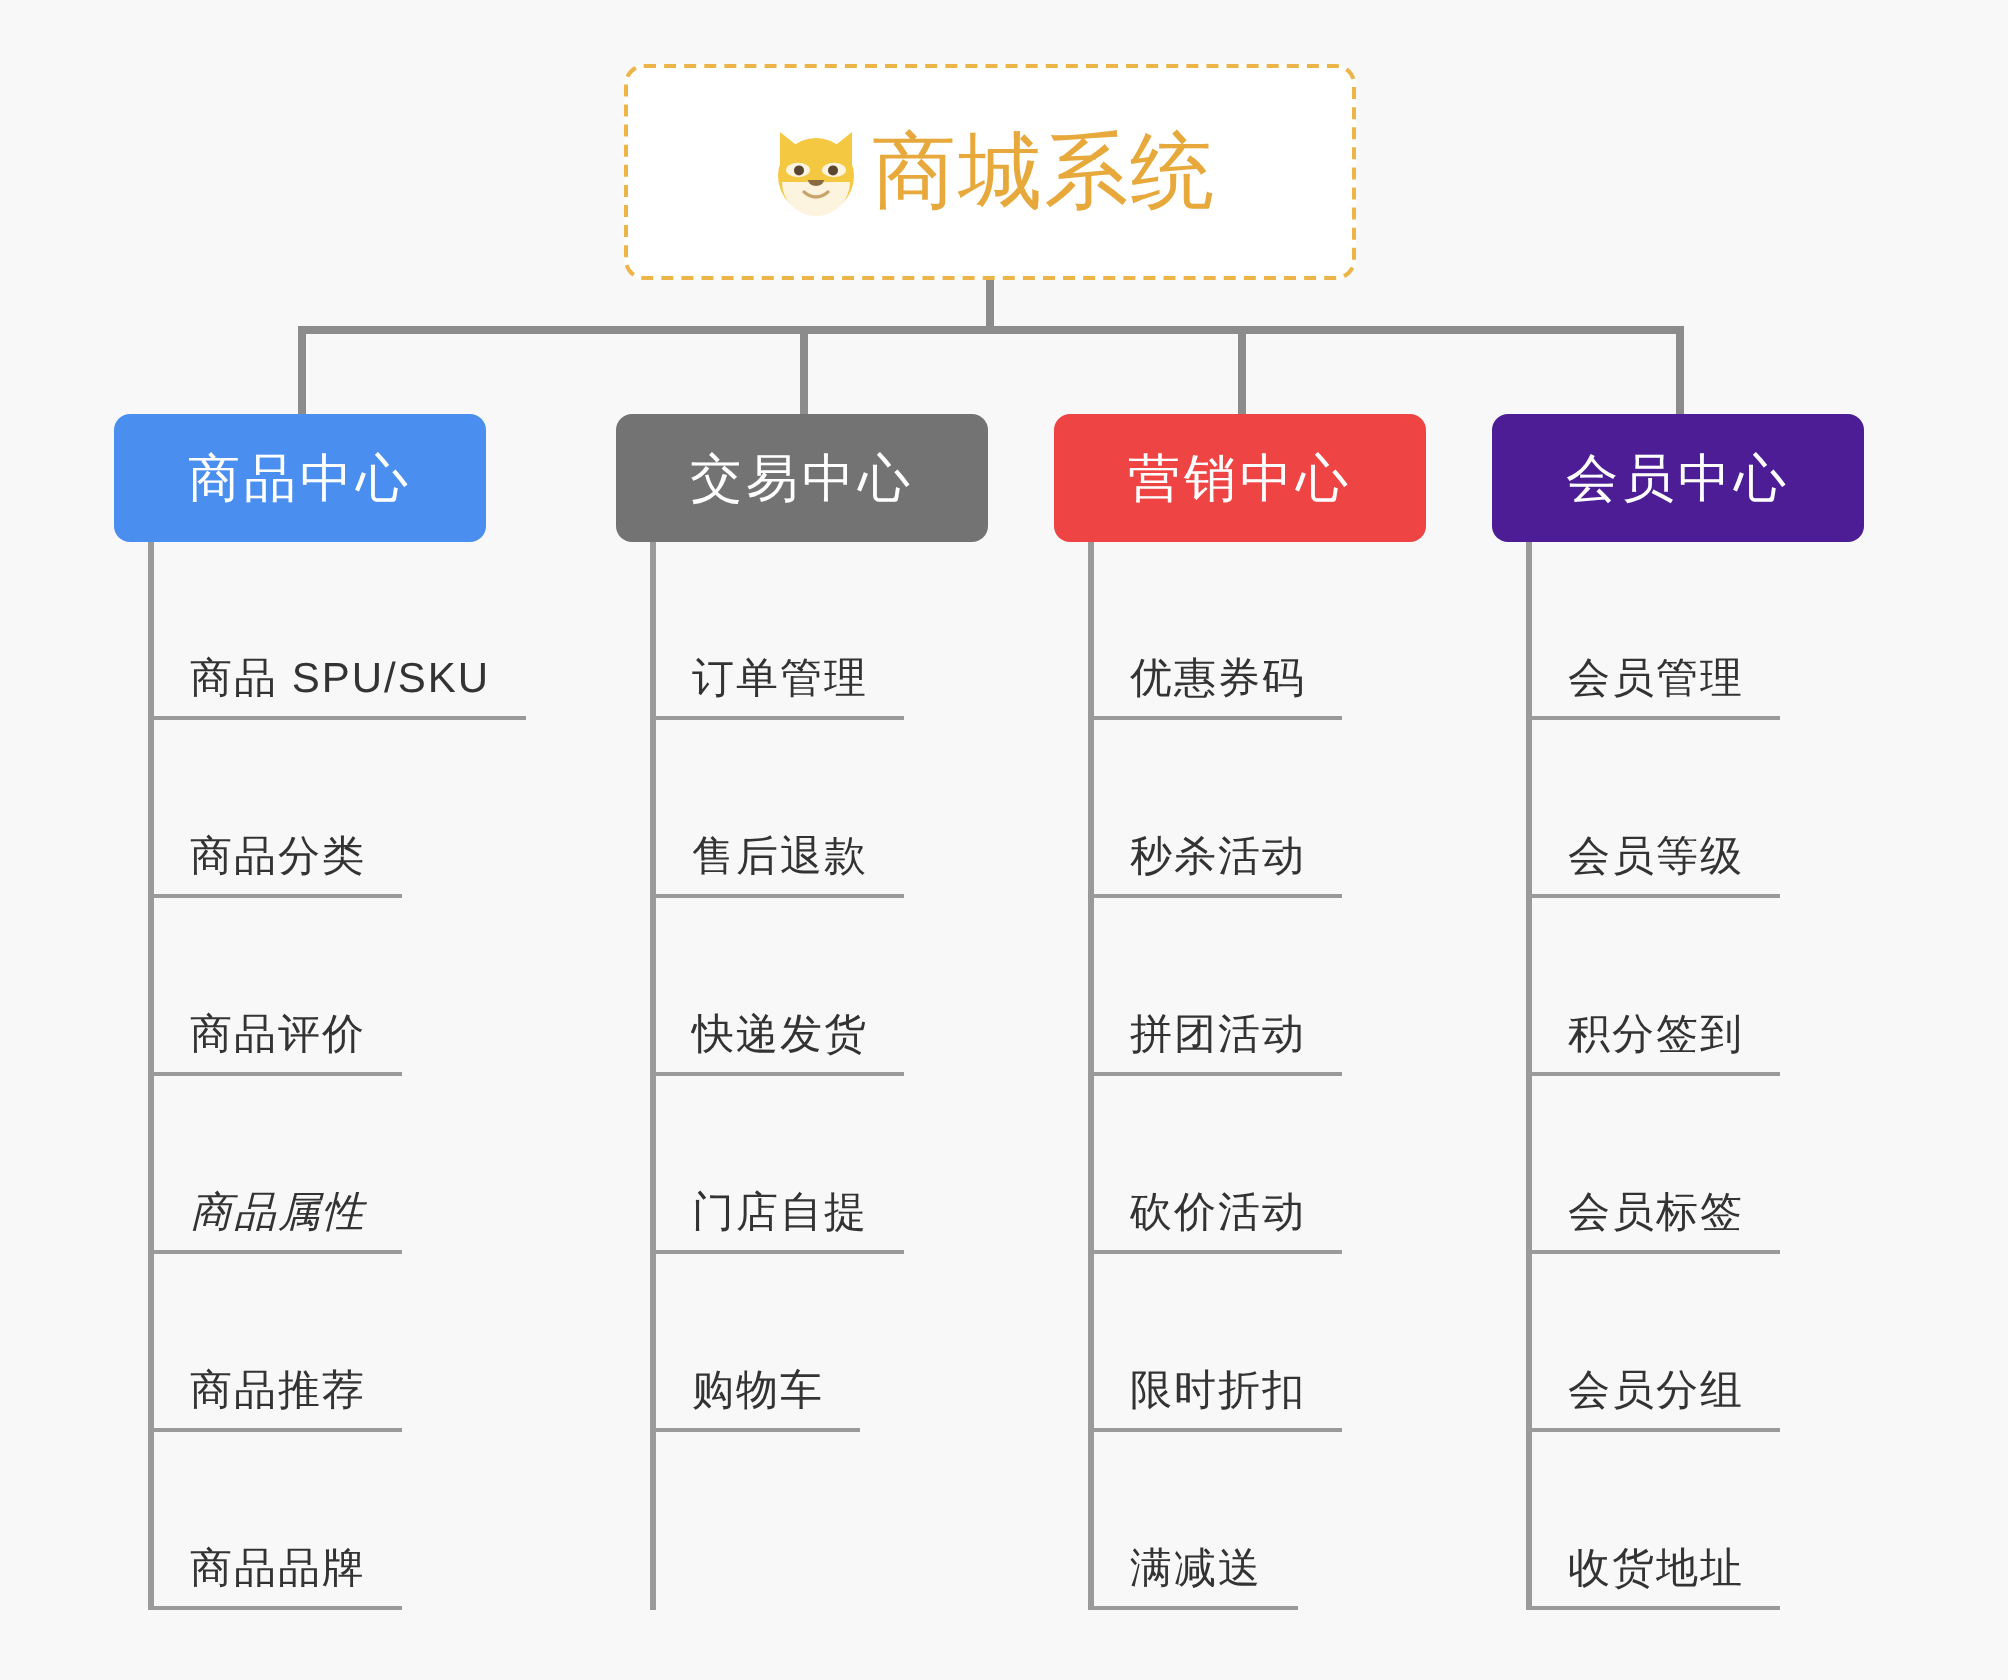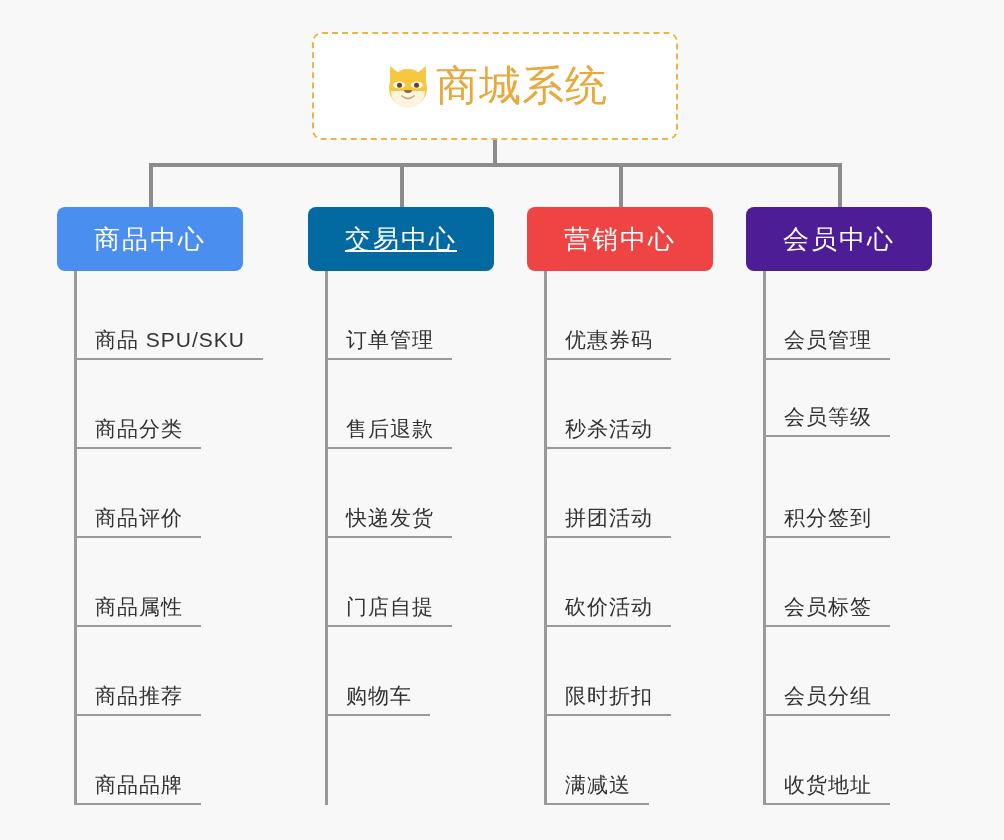--- a/index.html
+++ b/index.html
@@ -147,42 +147,42 @@
   <div class="conn conn-stem" style="background: rgb(140, 140, 140);"></div>
   <div class="conn conn-bus" style="background: rgb(140, 140, 140);"></div>
   <div class="conn conn-drop" style="left: 149px; background: rgb(140, 140, 140);"></div>
   <div class="conn conn-drop" style="left: 400px; background: rgb(140, 140, 140);"></div>
   <div class="conn conn-drop" style="left: 619px; background: rgb(140, 140, 140);"></div>
   <div class="conn conn-drop" style="left: 838px; background: rgb(140, 140, 140);"></div>
 
   <div class="cat-head" style="left: 57px; background: rgb(74, 142, 240);">
     <span>商品中心</span>
   </div>
-  <div class="cat-head" style="left: 308px; background: #0369a1; text-decoration: underline;">
+  <div class="cat-head" style="left: 308px; background: #737373;">
     <span>交易中心</span>
   </div>
   <div class="cat-head" style="left: 527px; background: #ef4444;">
     <span>营销中心</span>
   </div>
   <div class="cat-head" style="left: 746px; background: #4c1d95;">
     <span>会员中心</span>
   </div>
 
   <div class="column" style="left: 74px; width: 220px; height: 534px;">
     <div class="trunk" style="height: 534px; background: rgb(154, 154, 154);"></div>
   <div class="leaf" style="top: 0px;">
         <span class="leaf-label">商品 SPU/SKU</span>
       </div>
       <div class="leaf" style="top: 89px;">
         <span class="leaf-label">商品分类</span>
       </div>
       <div class="leaf" style="top: 178px;">
         <span class="leaf-label">商品评价</span>
       </div>
-      <div class="leaf" style="top: 267px;">
+      <div class="leaf" style="top: 267px; font-style: italic;">
         <span class="leaf-label">商品属性</span>
       </div>
       <div class="leaf" style="top: 356px;">
         <span class="leaf-label">商品推荐</span>
       </div>
       <div class="leaf" style="top: 445px;">
         <span class="leaf-label">商品品牌</span>
       </div>
     </div>
   <div class="column" style="left: 325px; width: 220px; height: 534px;">
@@ -222,21 +222,21 @@
       </div>
       <div class="leaf" style="top: 445px;">
         <span class="leaf-label">满减送</span>
       </div>
     </div>
   <div class="column" style="left: 763px; width: 220px; height: 534px;">
     <div class="trunk" style="height: 534px; background: rgb(154, 154, 154);"></div>
   <div class="leaf" style="top: 0px;">
         <span class="leaf-label">会员管理</span>
       </div>
-      <div class="leaf" style="top: 77px;">
+      <div class="leaf" style="top: 89px;">
         <span class="leaf-label">会员等级</span>
       </div>
       <div class="leaf" style="top: 178px;">
         <span class="leaf-label">积分签到</span>
       </div>
       <div class="leaf" style="top: 267px;">
         <span class="leaf-label">会员标签</span>
       </div>
       <div class="leaf" style="top: 356px;">
         <span class="leaf-label">会员分组</span>

